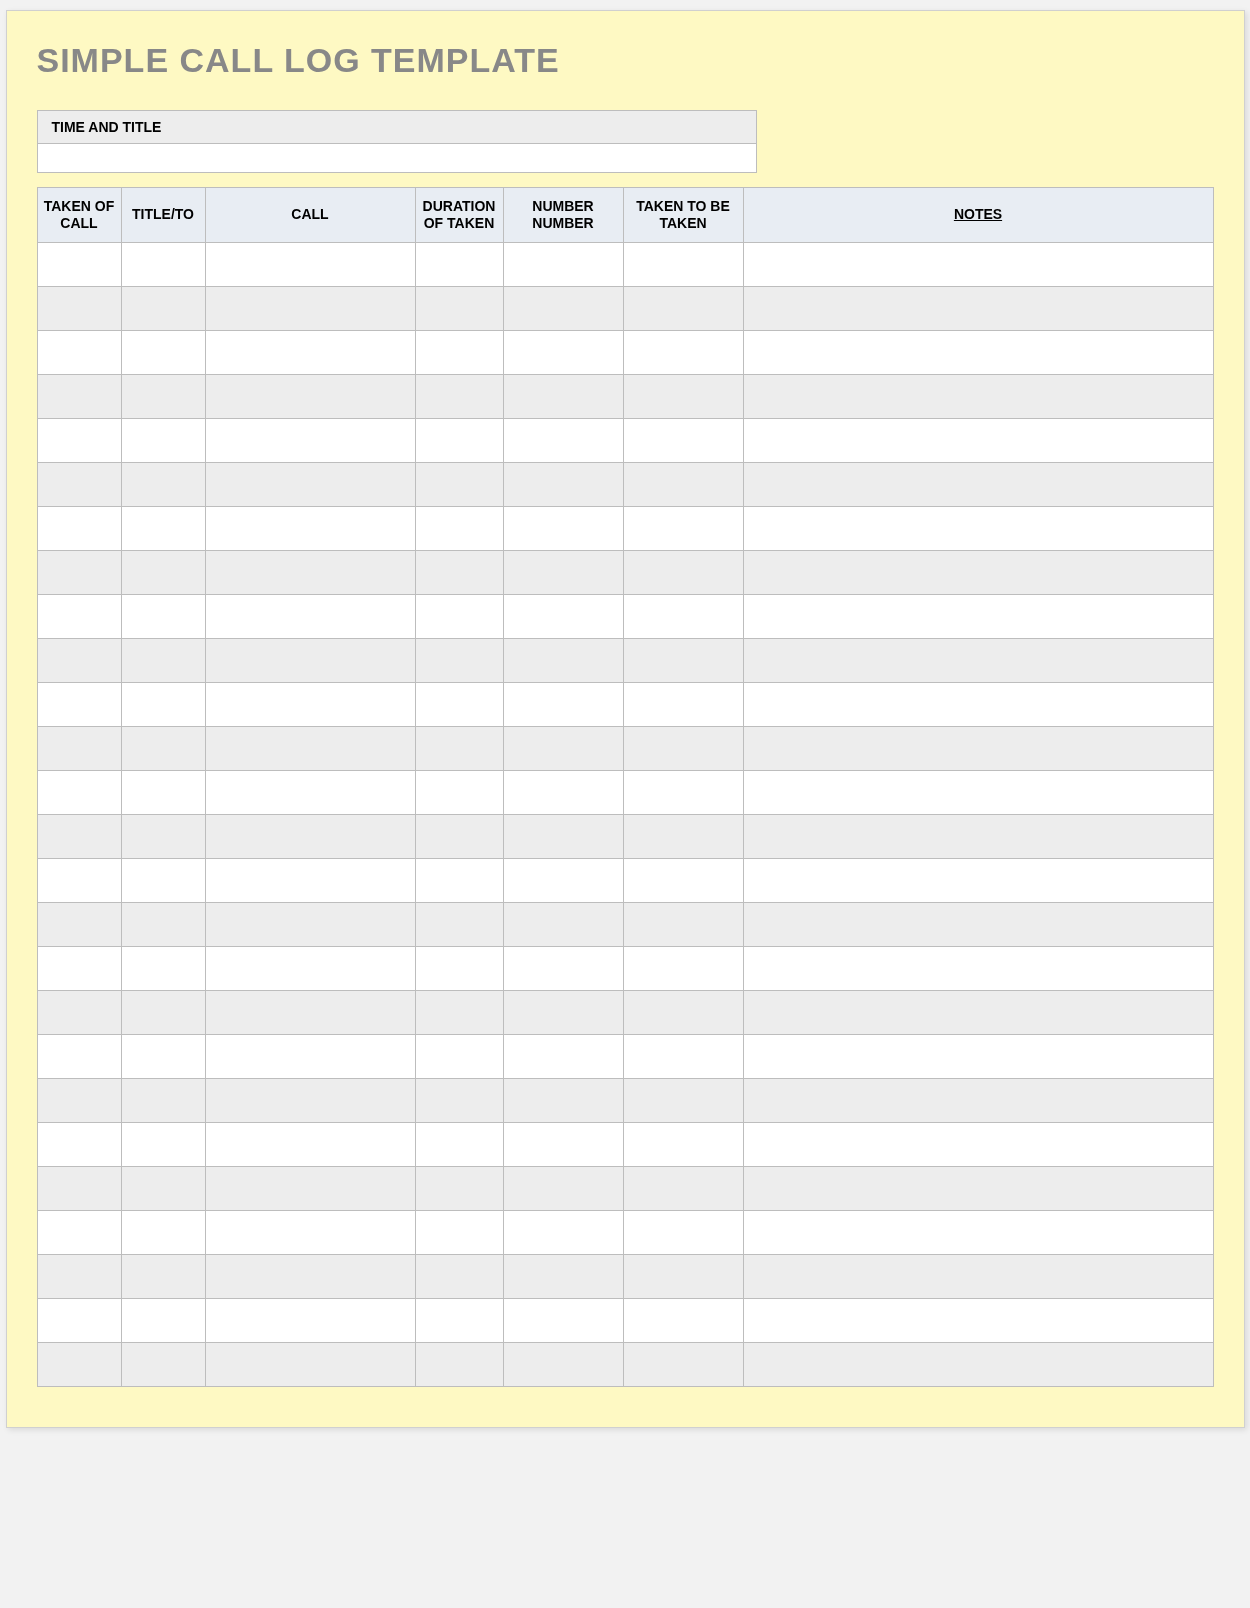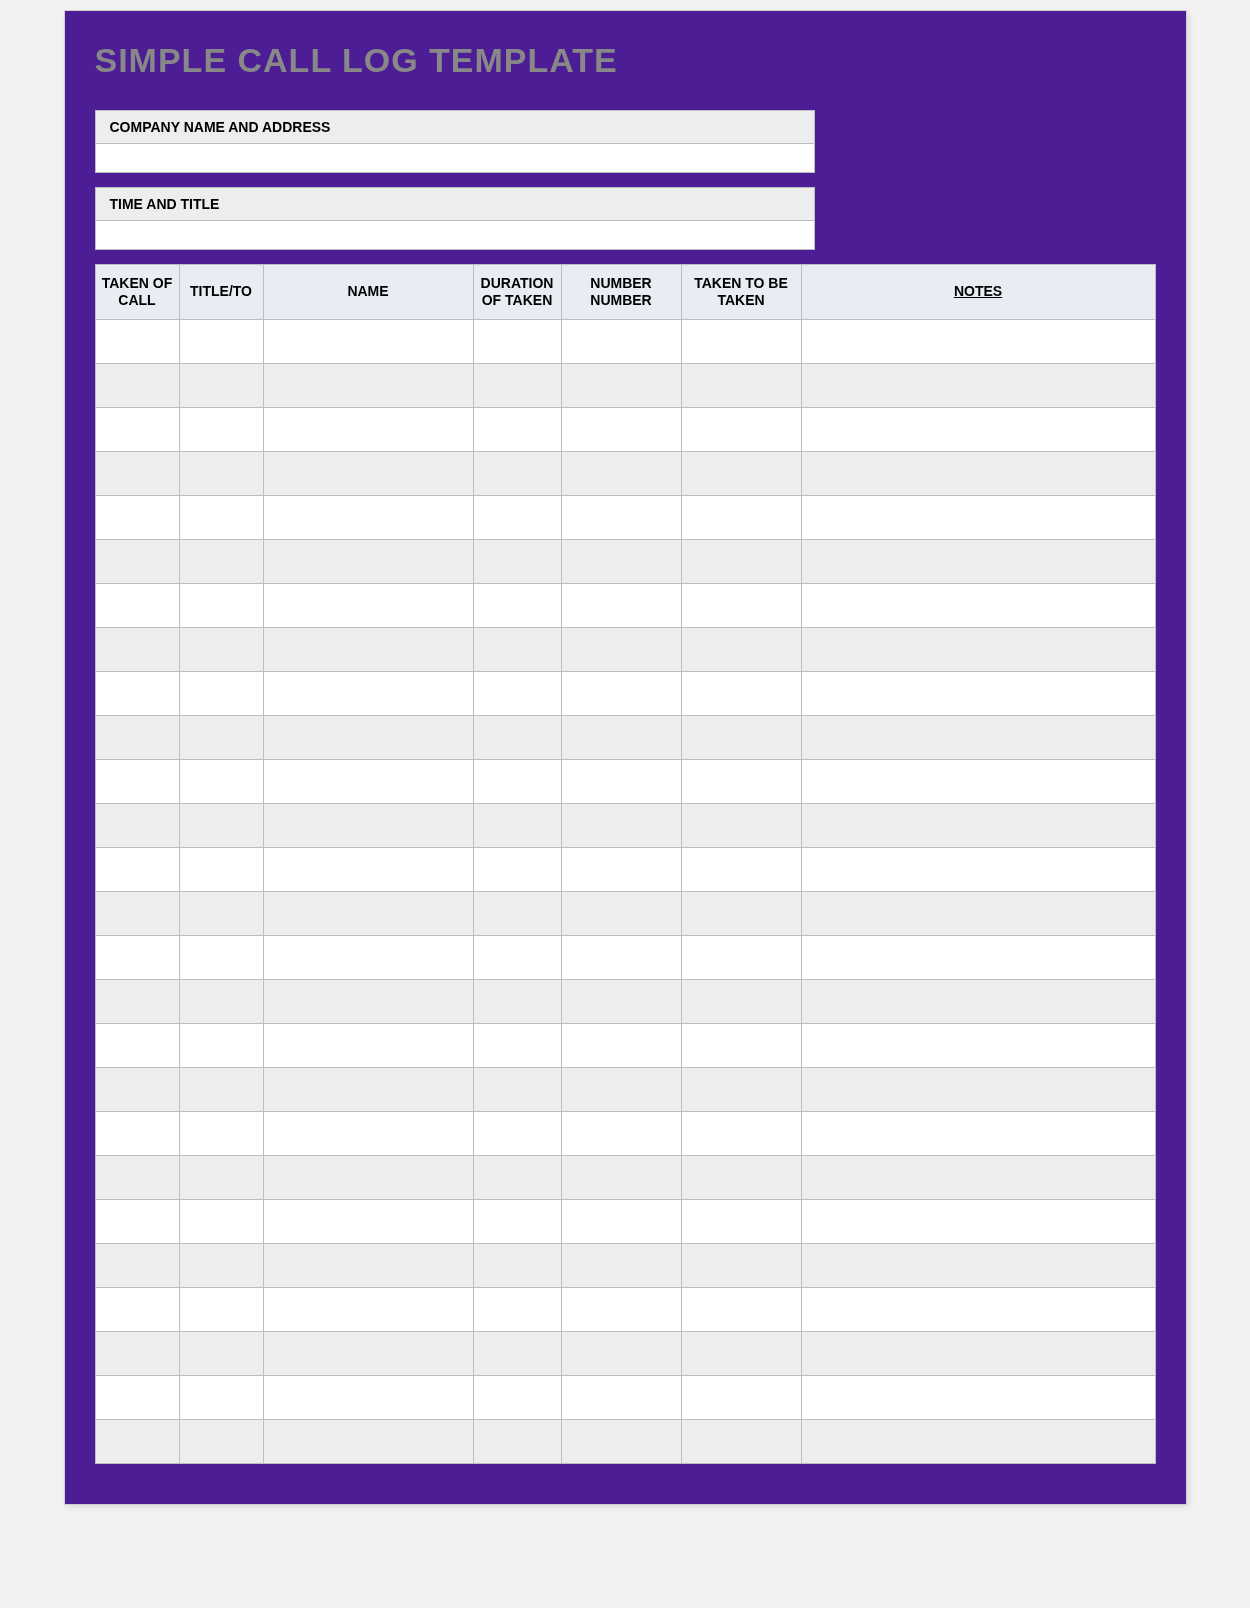--- a/index.html
+++ b/index.html
@@ -3,23 +3,23 @@
 <meta charset="utf-8">
 <style>
   * { box-sizing: border-box; }
   html, body {
     margin: 0;
     padding: 0;
     background: #f2f2f2;
     font-family: Arial, Helvetica, sans-serif;
   }
   .page {
-    width: 1123px;
+    width: 1239px;
     margin: 10px auto;
-    background: #4c1d95;
+    background: #fef9c3;
     border: 1px solid #d0d0d0;
     box-shadow: 2px 2px 6px rgba(0,0,0,0.1);
     padding: 30px 30px 40px 30px;
   }
   .title {
     font-family: "Arial Black", Arial, sans-serif;
     font-size: 34px;
     font-weight: 900;
     letter-spacing: 1px;
     color: #888888;
@@ -77,36 +77,32 @@
   .col-contact  { width: 120px; }
   .col-action   { width: 120px; }
   .col-notes    { width: auto; text-decoration: underline; }
 </style>
 </head>
 <body>
 
 <div class="page">
   <h1 class="title">SIMPLE CALL LOG TEMPLATE</h1>
 
-  <div class="info-block">
-    <div class="info-head">COMPANY NAME AND ADDRESS</div>
-    <div class="info-body"></div>
-  </div>
 
   <div class="info-block">
     <div class="info-head">TIME AND TITLE</div>
     <div class="info-body"></div>
   </div>
 
   <table class="log-table">
     <thead>
       <tr>
         <th class="col-time">TAKEN OF CALL</th>
         <th class="col-fromto">TITLE/TO</th>
-        <th class="col-name">NAME</th>
+        <th class="col-name">CALL</th>
         <th class="col-duration">DURATION OF TAKEN</th>
         <th class="col-contact">NUMBER NUMBER</th>
         <th class="col-action">TAKEN TO BE TAKEN</th>
         <th class="col-notes">NOTES</th>
       </tr>
     </thead>
     <tbody id="log-body">
     <tr>
           <td></td>
           <td></td>

